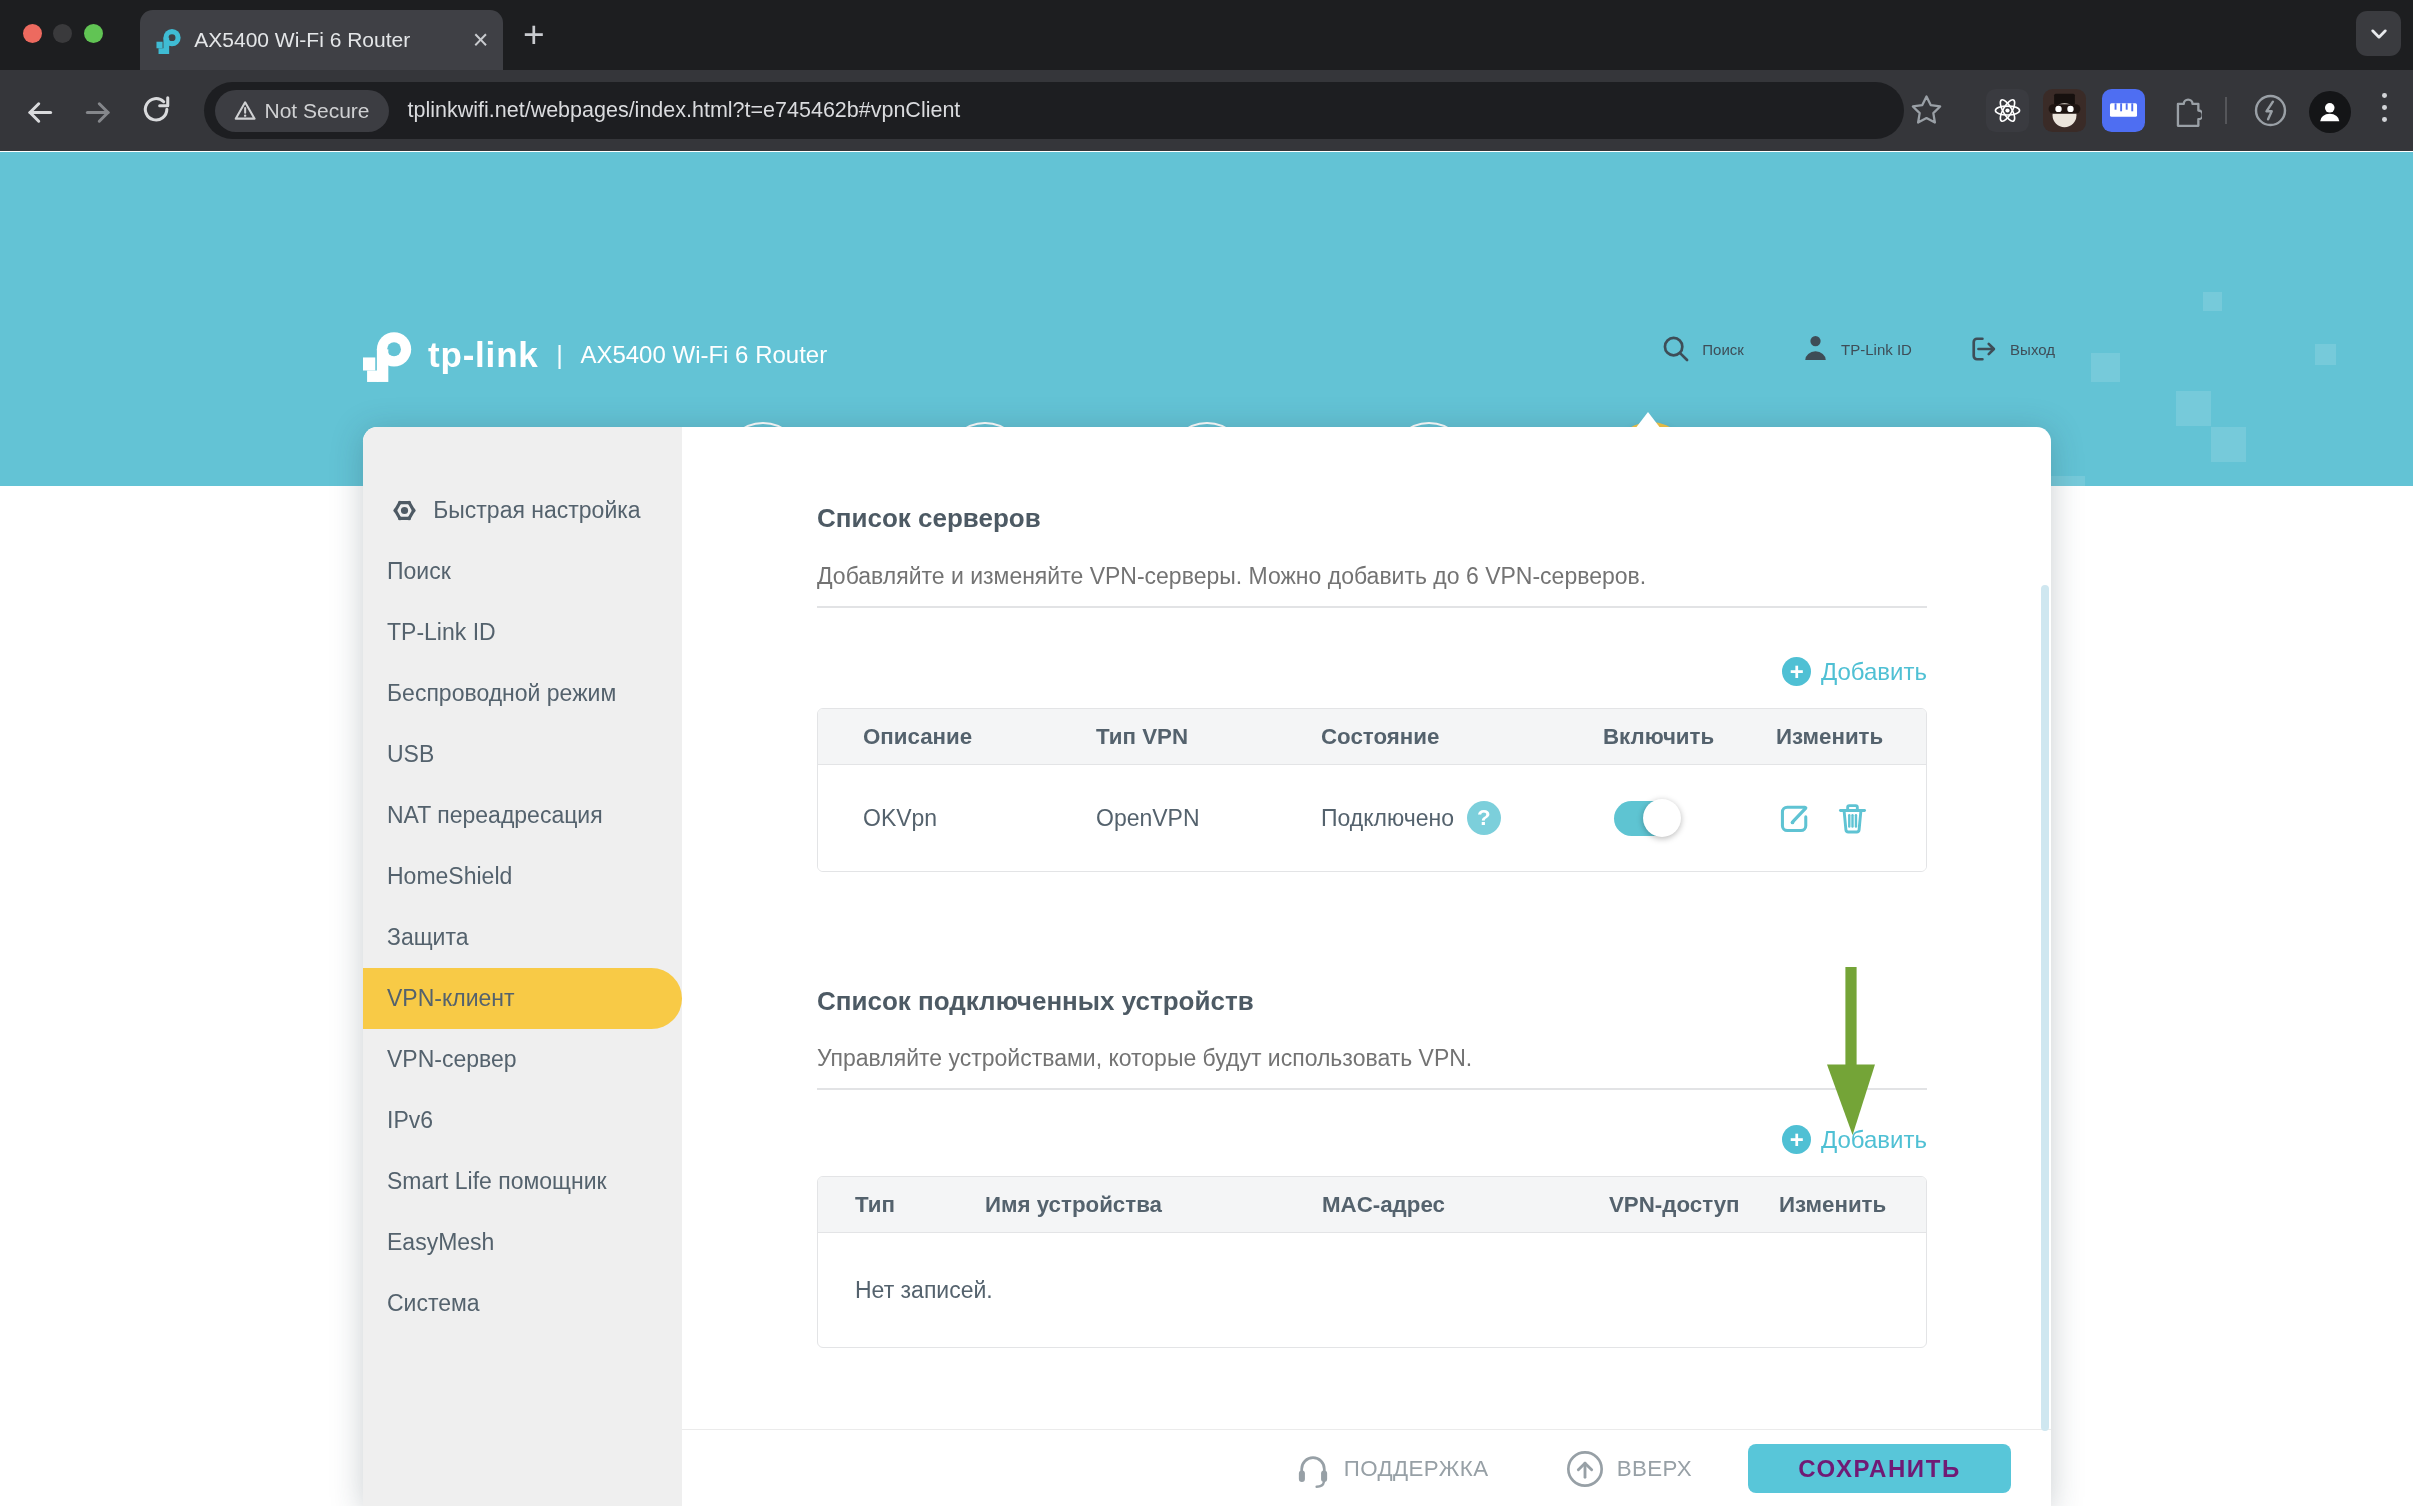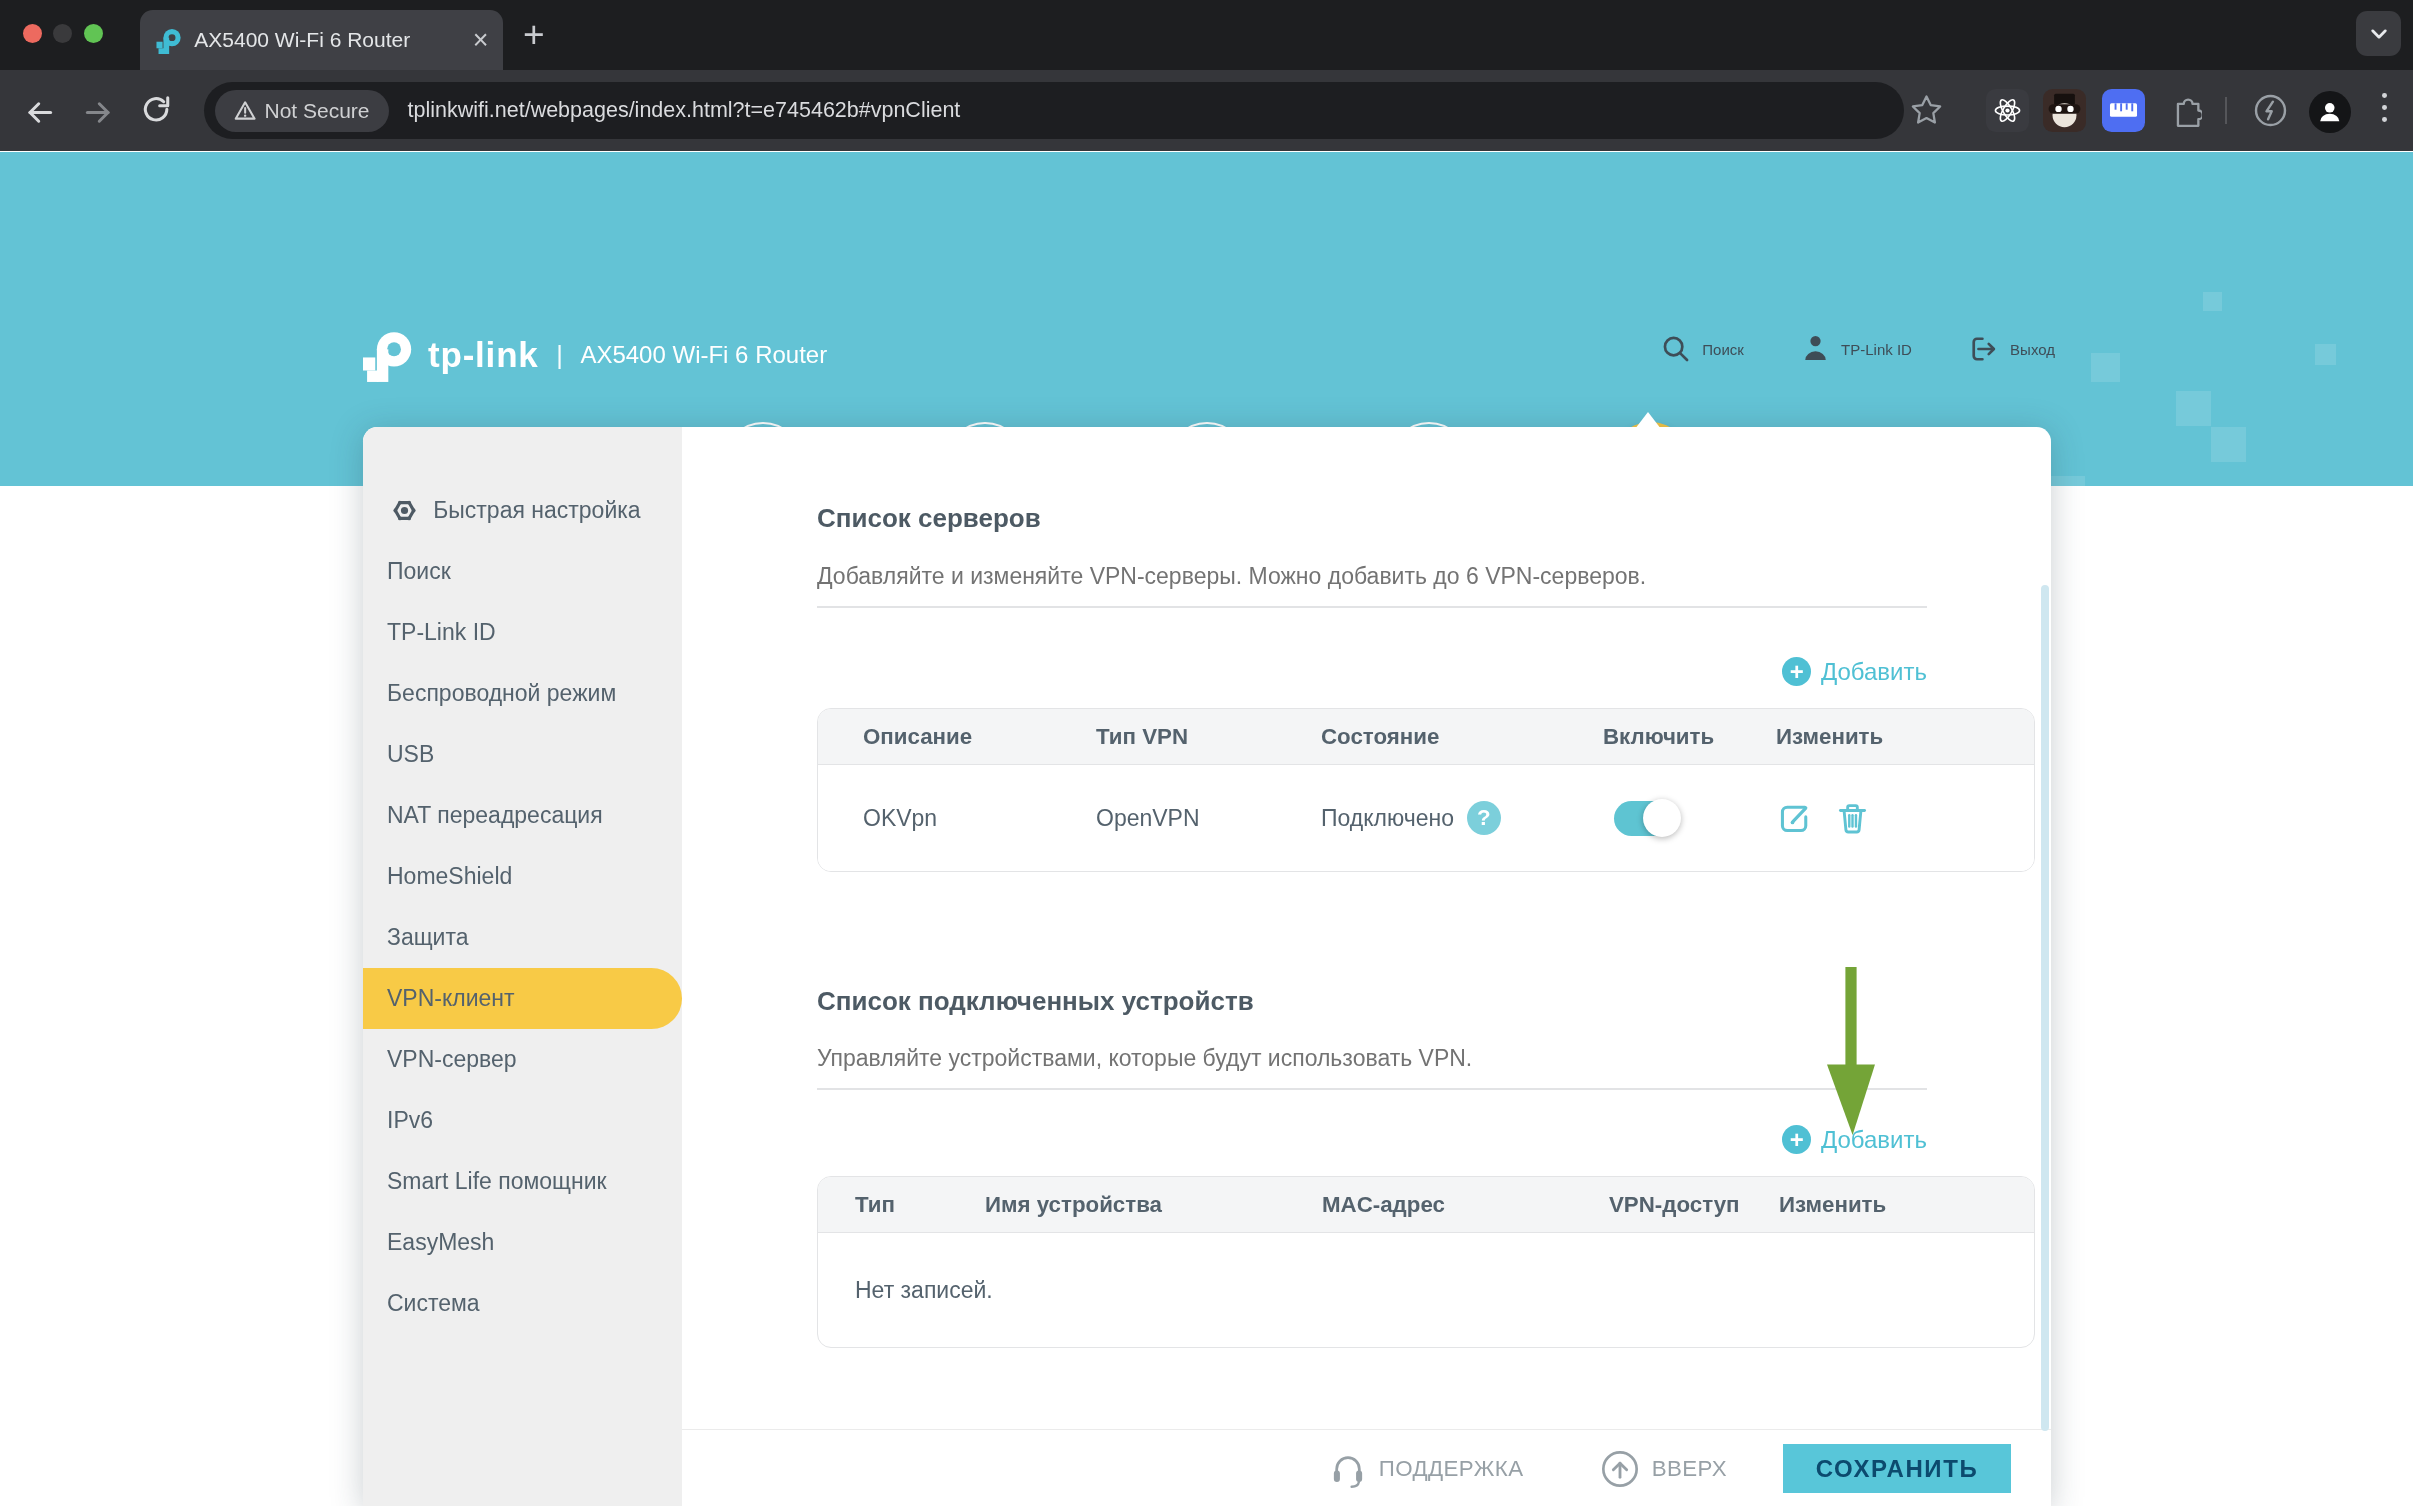--- a/index.html
+++ b/index.html
@@ -55,41 +55,41 @@
   .side-item { height:61px; display:flex; align-items:center; padding-left:24px; font-size:23px; color:#54626d; gap:11.2px; cursor:default; }
   .side-item.active { background:#f8ca46; border-radius:0 31px 31px 0; }
 
   .content { position:absolute; left:319px; top:0; right:0; bottom:78px; }
   .sec-title { position:absolute; left:135px; font-size:26px; font-weight:bold; color:#4d5a64; }
   .sec-sub { position:absolute; left:135px; font-size:23px; color:#737373; }
   .divider { position:absolute; left:135px; width:1110px; height:1.6px; background:#e2e3e5; }
   .addlink { position:absolute; right:124px; display:flex; align-items:center; gap:9.6px; color:#4fc0d4; font-size:24px; cursor:default; }
   .plus-badge { width:29px; height:29px; border-radius:50%; background:#4fc0d4; color:#fff; font-size:24px; font-weight:bold; display:flex; align-items:center; justify-content:center; line-height:1; }
 
-  .tbl { position:absolute; left:135px; width:1218px; border:1.6px solid #e3e4e6; border-radius:14px; overflow:hidden; background:#fff; }
+  .tbl { position:absolute; left:135px; width:1110px; border:1.6px solid #e3e4e6; border-radius:6px; overflow:hidden; background:#fff; }
   .thead, .trow { display:grid; align-items:center; }
   .thead { background:#f4f5f6; height:56px; border-bottom:1.6px solid #e3e4e6; font-weight:bold; font-size:22.3px; color:#54626d; }
   .trow { height:106px; font-size:23px; color:#54626d; background:#fff; }
   .cols1 { grid-template-columns:233px 225px 282px 173px auto; padding-left:45px; }
   .cols2 { grid-template-columns:130px 337px 287px 170px auto; padding-left:37px; }
   .tbl2-body { height:114px; display:flex; align-items:center; padding-left:37px; font-size:23px; color:#54626d; }
   .status-cell { display:flex; align-items:center; gap:12.8px; }
   .q-badge { width:34px; height:34px; border-radius:50%; background:#7ccfdb; color:#fff; font-weight:bold; font-size:22.3px; display:flex; align-items:center; justify-content:center; }
   .toggle { position:relative; width:65px; height:35px; border-radius:17.6px; background:#5ec4d2; margin-left:11.2px; }
   .knob { position:absolute; left:29px; top:-1.6px; width:38px; height:38px; border-radius:50%; background:#fff; box-shadow:0 1.6px 6.4px rgba(0,0,0,.28); }
   .actions-cell { display:flex; align-items:center; gap:21px; }
 
   .green-arrow { position:absolute; left:1121px; top:540px; z-index:6; }
   .scrollthumb { position:absolute; left:1678px; top:158px; width:8px; height:846px; border-radius:4px; background:#cfe7f0; z-index:7; }
 
   .cardfooter { position:absolute; left:319px; right:0; bottom:0; height:78px; background:#fff; border-top:1.6px solid #ebebeb; display:flex; align-items:center; justify-content:flex-end; }
   .foot-act { display:flex; align-items:center; gap:11.2px; color:#97a0a6; font-size:22.3px; letter-spacing:0.4px; cursor:default; }
   .foot-support { margin-right:77px; }
   .foot-up { margin-right:56px; }
-  .save-btn { width:228px; height:49px; margin-right:40px; border:none; border-radius:0; background:#58c6d9; color:#0c4a6e; font-size:24px; font-weight:bold; letter-spacing:1.6px; font-family:"Liberation Sans",sans-serif; }
+  .save-btn { width:263px; height:49px; margin-right:40px; border:none; border-radius:8px; background:#58c6d9; color:#701a75; font-size:24px; font-weight:bold; letter-spacing:1.6px; font-family:"Liberation Sans",sans-serif; }
 </style>
 </head>
 <body>
 
 <div class="tabstrip">
   <span class="traffic t-close"></span>
   <span class="traffic t-min"></span>
   <span class="traffic t-max"></span>
 
   <div class="tab">

